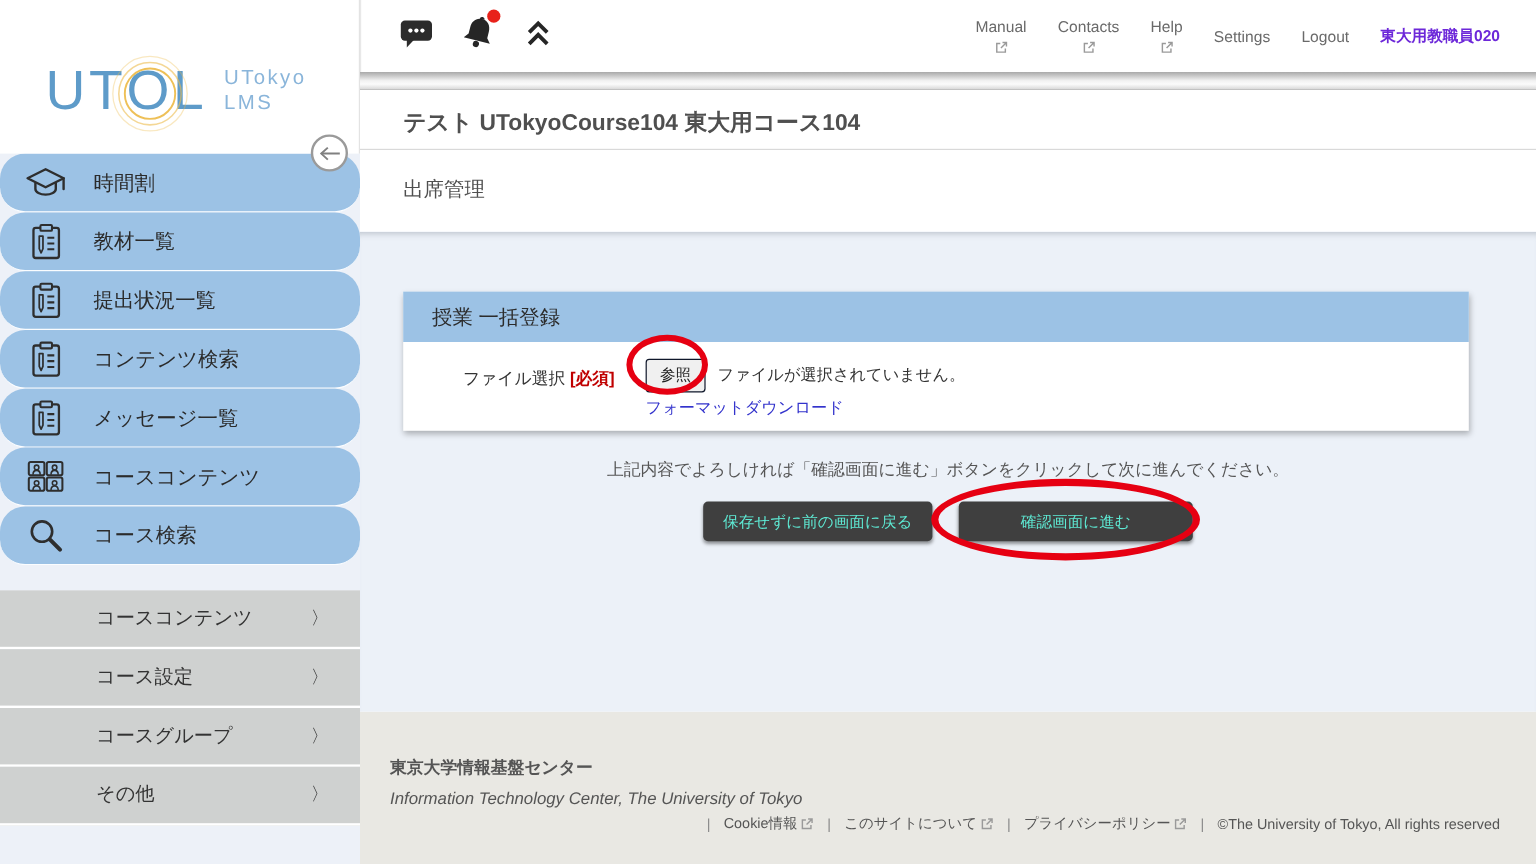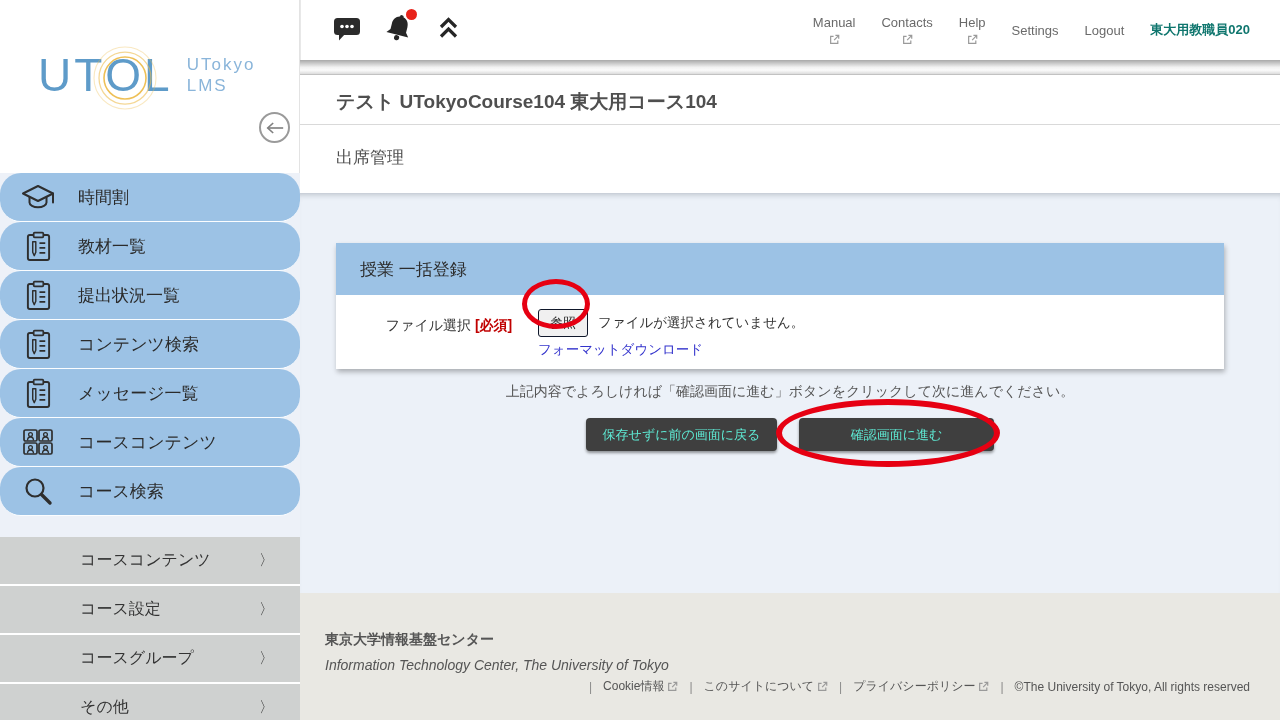--- a/index.html
+++ b/index.html
@@ -1,21 +1,21 @@
 <!DOCTYPE html>
 <html><head>
 <meta charset="utf-8">
 <style>
   * { margin:0; padding:0; box-sizing:border-box; }
   html,body { width:1280px; height:720px; overflow:hidden; background:#fff;
     font-family:"Liberation Sans", sans-serif; }
 
   
   #sidebar { position:absolute; left:0; top:0; width:300px; height:720px; background:#edf1f8; }
-  .logo-area { height:173px; background:#fff; border-right:1px solid #e3e3e3; position:relative; }
+  .logo-area { height:128px; background:#fff; border-right:1px solid #e3e3e3; position:relative; }
   .logo { position:absolute; left:38px; top:48px; display:flex; align-items:center; }
   .logo-text { font-size:46px; color:#5e9bc9; letter-spacing:3px; font-weight:400; display:flex; }
   .logo-o { position:relative; display:inline-block; }
   .logo-rings { position:absolute; left:50%; top:50%; transform:translate(-50%,-46%); pointer-events:none; }
   .logo-sub { margin-left:14px; color:#8ab5da; font-size:17px; letter-spacing:2px; line-height:1.25; }
   .collapse-btn { position:absolute; right:9px; top:112px; width:31px; height:31px; border:2px solid #9a9a9a;
     border-radius:50%; background:#fff; display:flex; align-items:center; justify-content:center; }
   .nav-item { height:49px; background:#9cc2e5; border-bottom:1px solid #fbfdff; display:flex; align-items:center; cursor:pointer;border-radius:21px; }
   .nav-icon { width:36px; margin-left:20px; margin-right:22px; display:flex; justify-content:center; }
   .nav-label { font-size:17px; color:#2b2b2b; }
@@ -25,33 +25,33 @@
   .menu-chevron { margin-left:auto; margin-right:26px; font-size:15px; color:#3a3a3a; }
 
   
   #main { position:absolute; left:300px; top:0; width:980px; height:720px; }
   .topbar { height:60px; background:#fff; border-left:1px solid #e8e8e8; display:flex; align-items:center; }
   .topbar-icons { display:flex; align-items:center; gap:22px; margin-left:32px; }
   .bell-wrap { position:relative; }
   .bell-dot { position:absolute; right:-2px; top:-3px; width:11px; height:11px; border-radius:50%; background:#e8221a; }
   .topbar-links { margin-left:auto; margin-right:30px; display:flex; align-items:center; gap:26px; font-size:13px; color:#6a6a6a; }
   .tlink { display:flex; align-items:center; gap:4px; cursor:pointer;flex-direction:column; }
-  .tuser { font-size:13px; font-weight:bold; color:#0f766e; }
+  .tuser { font-size:13px; font-weight:bold; color:#6d28d9; }
   .gray-strip { height:15px; background:linear-gradient(180deg,#a9a9a9 0%,#f2f2f2 52%,#fbfbfb 72%,#dcdcdc 100%);
     border-bottom:1px solid #c2c2c2; }
   .page-header { background:#fff; }
   .course-title { padding:14px 20px 9px 36px; font-size:19px; font-weight:bold; color:#4f4f4f;
     border-bottom:1px solid #d9d9d9; }
   .page-title { padding:21px 20px 24px 36px; font-size:17px; color:#4f4f4f; }
 
   .content { position:relative; height:400px; background:#ecf1f8;
     box-shadow:inset 0 6px 6px -5px rgba(70,80,95,0.35); }
   .panel { position:absolute; left:36px; top:50px; width:888px; background:#fff;
     box-shadow:1px 3px 5px rgba(0,0,0,0.28); }
-  .panel-header { height:52px; background:#9cc2e5; display:flex; align-items:center;
+  .panel-header { height:42px; background:#9cc2e5; display:flex; align-items:center;
     padding-left:24px; font-size:17px; color:#2c2c2c; }
   .panel-body { min-height:62px; display:flex; padding:8px 0 10px 24px; }
   .file-label { width:178px; padding-top:14px; font-size:14px; color:#333;text-align:center; }
   .required { color:#c00000; font-weight:bold; }
   .file-row { display:flex; align-items:center; gap:10px; padding-top:6px; }
   .browse-btn { font-size:13px; padding:4px 11px; background:#f0f0f0; border:1px solid #0f172a;
     border-radius:3px; color:#222; cursor:pointer; font-family:inherit; }
   .no-file { font-size:13.5px; color:#333; }
   .format-link { margin-top:4px; font-size:13.5px; color:#3333cc; cursor:pointer; width:max-content; }
   .instruction { position:absolute; top:190px; left:0; width:100%; text-align:center; font-size:14px; color:#555; }

